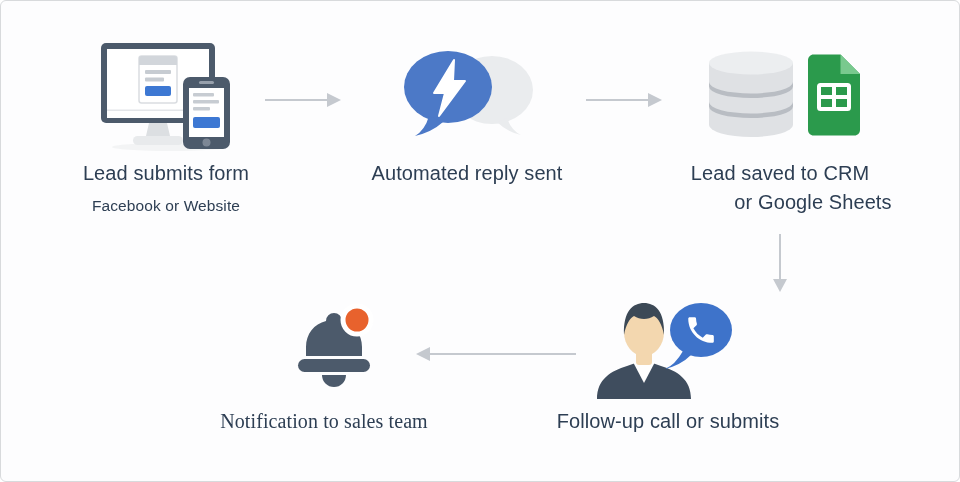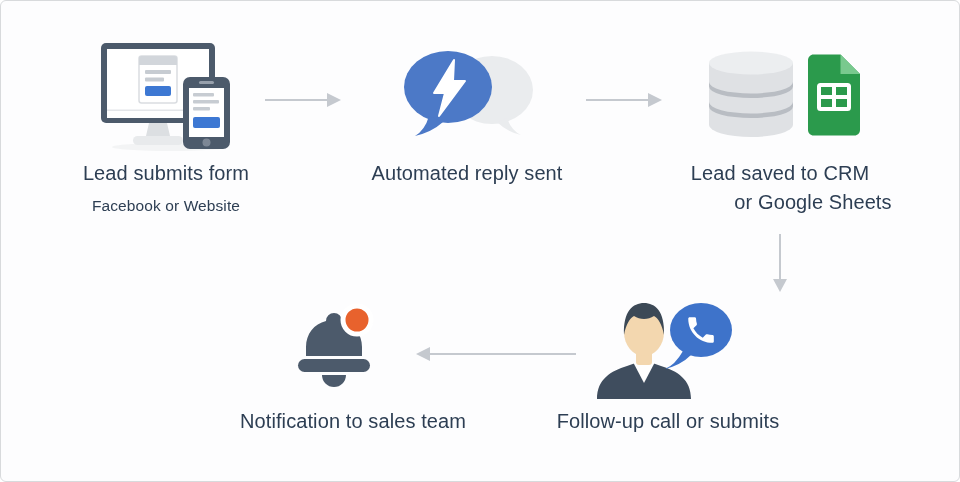--- a/index.html
+++ b/index.html
@@ -120,16 +120,16 @@
     <div class="arrow-head left" style="left:415px; top:346px;"></div>
   </div>
 
   <div class="node">
     <svg class="icon" style="left:283px; top:297px;" width="100" height="97" viewBox="0 0 100 97">
       <path d="M22 58 v-9 c0 -13 8 -23 20 -26 a8 8 0 0 1 16 0 c12 3 20 13 20 26 v9 Z" fill="var(--slate,#4c5a6b)"></path>
       <rect x="14" y="61" width="72" height="13" rx="6.5" fill="var(--slate,#4c5a6b)"></rect>
       <path d="M38 77 a12 12 0 0 0 24 0 Z" fill="var(--slate,#4c5a6b)"></path>
       <circle cx="73" cy="22" r="14" fill="var(--orange,#e8622d)" stroke="#ffffff" stroke-width="5"></circle>
     </svg>
-    <div class="label" style="left:352px; top:409px;">Notification to sales team</div>
+    <div class="label" style="left:323px; top:409px;font-family:Liberation Serif, serif;">Notification to sales team</div>
   </div>
 
 </div>
 
 </body></html>

